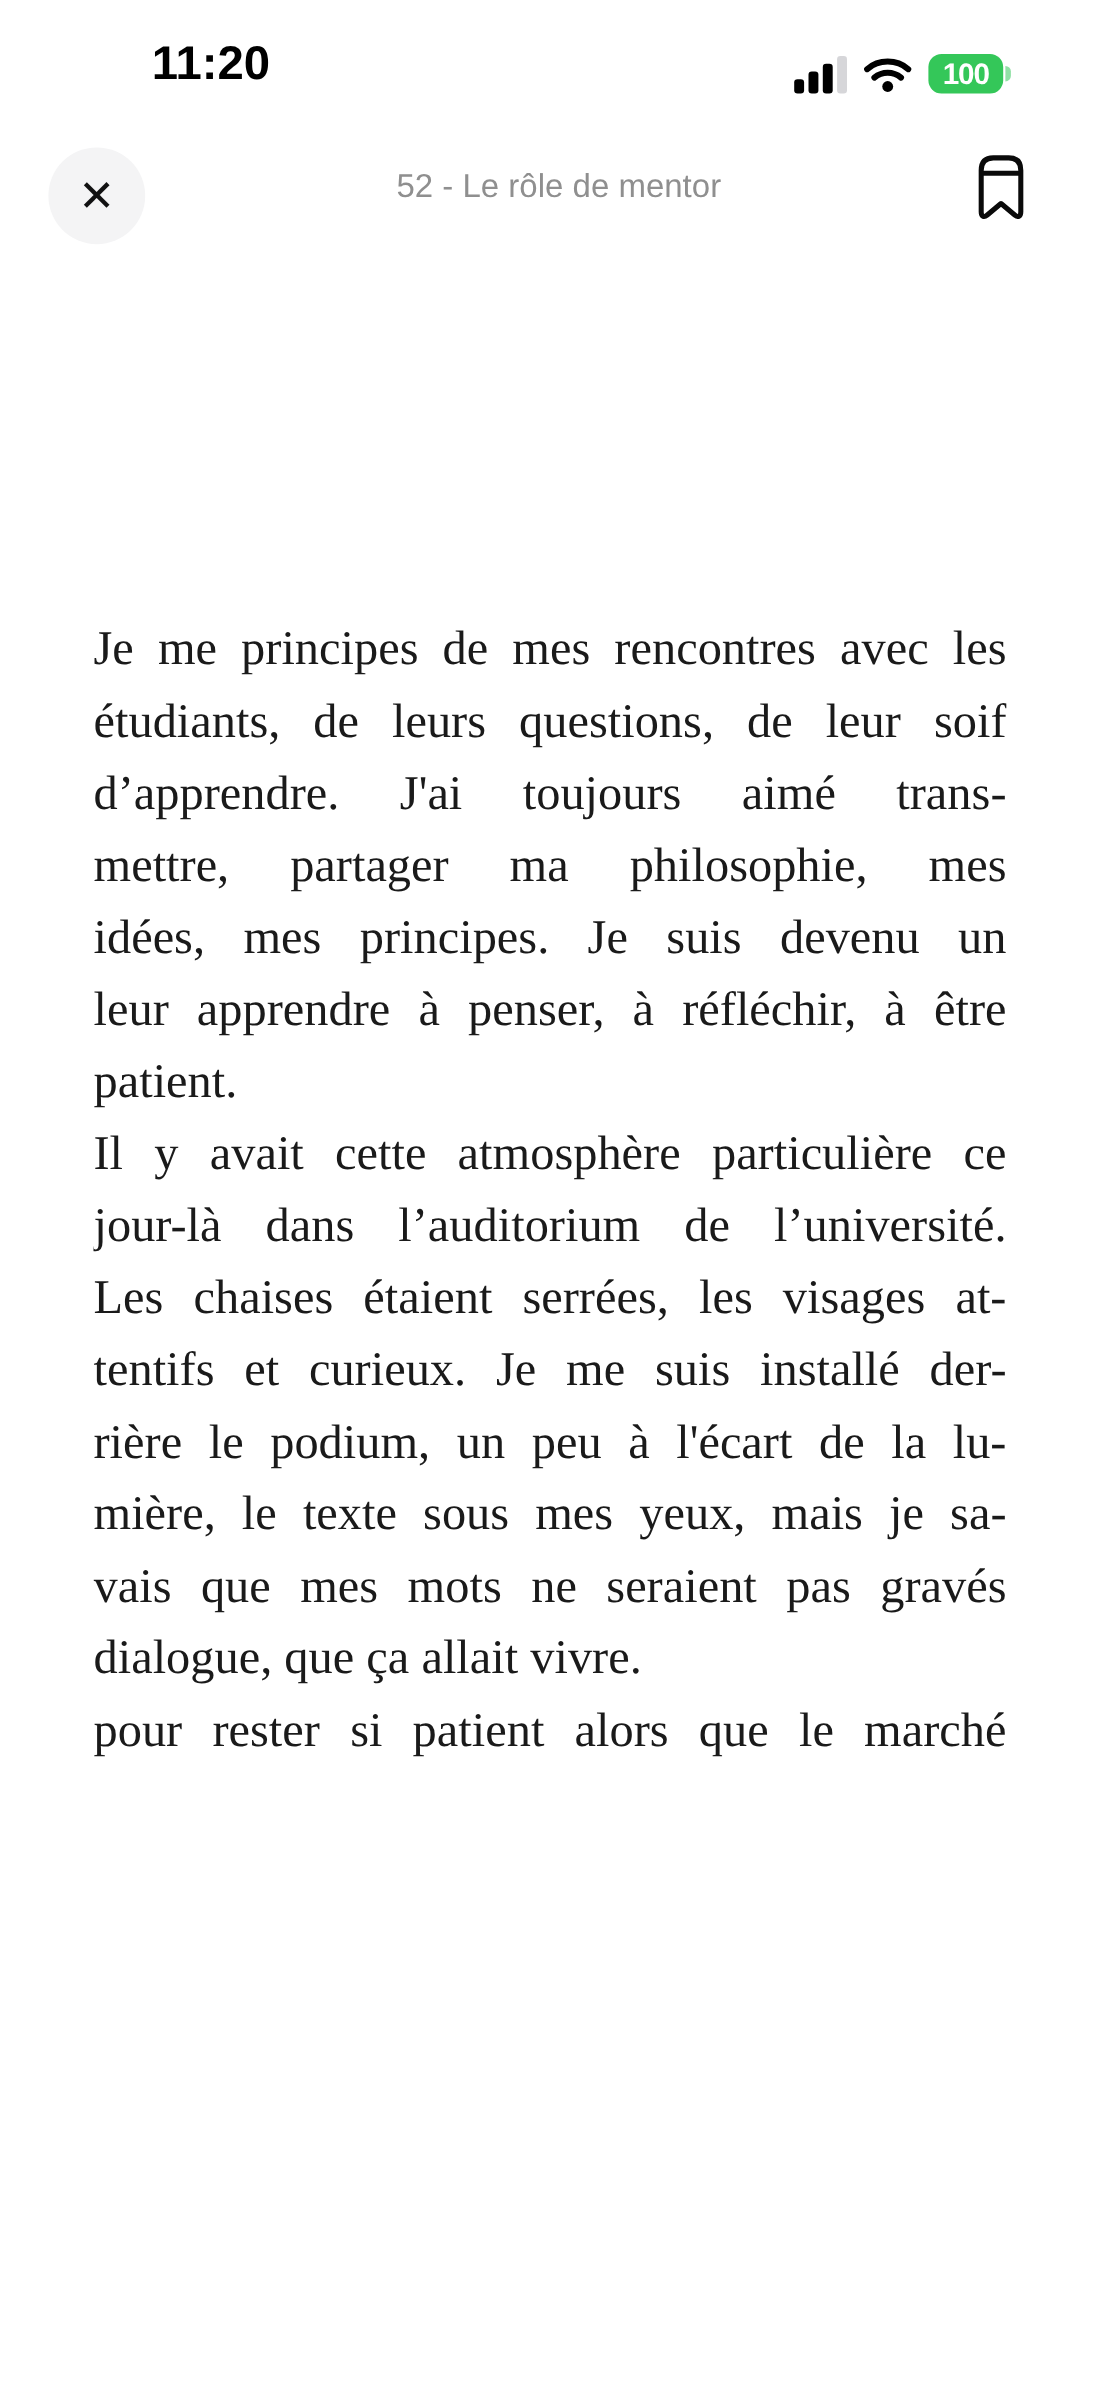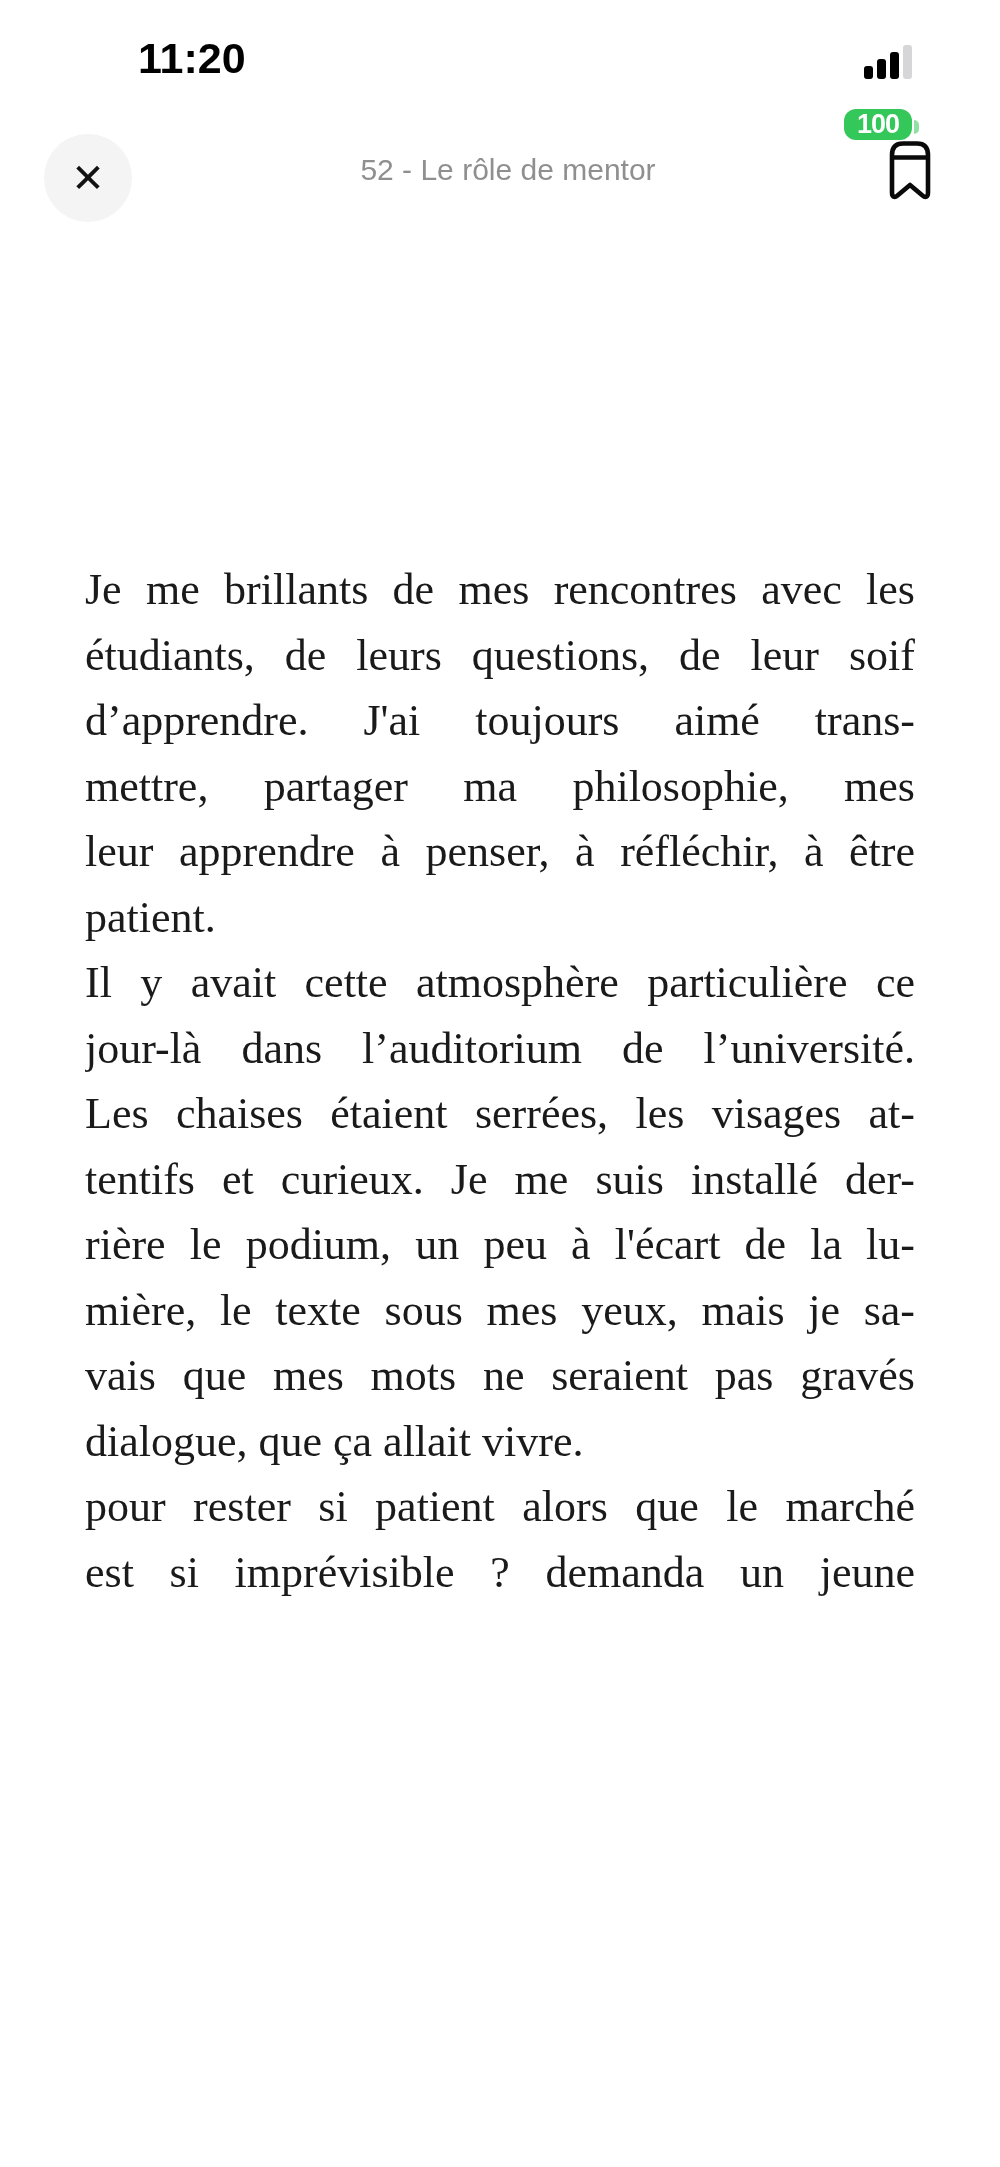--- a/index.html
+++ b/index.html
@@ -24,21 +24,20 @@
     color: #000000;
   }
   .status-icons {
     position: absolute;
     right: 88px;
     top: 45px;
     height: 40px;
     display: flex;
     align-items: flex-end;
     gap: 15px;
-    flex-direction: column;
   }
   .signal {
     display: flex;
     align-items: flex-end;
     gap: 4px;
     height: 34px;
   }
   .signal .bar {
     width: 9px;
     border-radius: 3px;
@@ -203,24 +202,25 @@
   <div class="chapter-label">52 - Le rôle de mentor</div>
   <div class="bookmark-btn">
     <svg viewBox="0 0 48 60" width="48" height="60">
       <path d="M6 15 C6 7 10 3.5 17 3.5 H31 C38 3.5 42 7 42 15 V52.5 C42 57 39.5 58 36.5 55.5 L24 45 L11.5 55.5 C8.5 58 6 57 6 52.5 Z" fill="none" stroke="#0a0a0a" stroke-width="4.6" stroke-linejoin="round"></path>
       <line x1="6" y1="17.5" x2="42" y2="17.5" stroke="#0a0a0a" stroke-width="4.6"></line>
     </svg>
   </div>
 
 
   <div class="reading-area" id="reading-area">
-      <div class="line">Je me brillants de mes rencontres avec les</div>
+      <div class="line">Je me principes de mes rencontres avec les</div>
       <div class="line">étudiants, de leurs questions, de leur soif</div>
       <div class="line">d’apprendre. J'ai toujours aimé trans-</div>
       <div class="line">mettre, partager ma philosophie, mes</div>
+      <div class="line">idées, mes principes. Je suis devenu un</div>
       <div class="line">leur apprendre à penser, à réfléchir, à être</div>
       <div class="line no-j">patient.</div>
       <div class="line">Il y avait cette atmosphère particulière ce</div>
       <div class="line">jour-là dans l’auditorium de l’université.</div>
       <div class="line">Les chaises étaient serrées, les visages at-</div>
       <div class="line">tentifs et curieux. Je me suis installé der-</div>
       <div class="line">rière le podium, un peu à l'écart de la lu-</div>
       <div class="line">mière, le texte sous mes yeux, mais je sa-</div>
       <div class="line">vais que mes mots ne seraient pas gravés</div>
       <div class="line no-j">dialogue, que ça allait vivre.</div>

